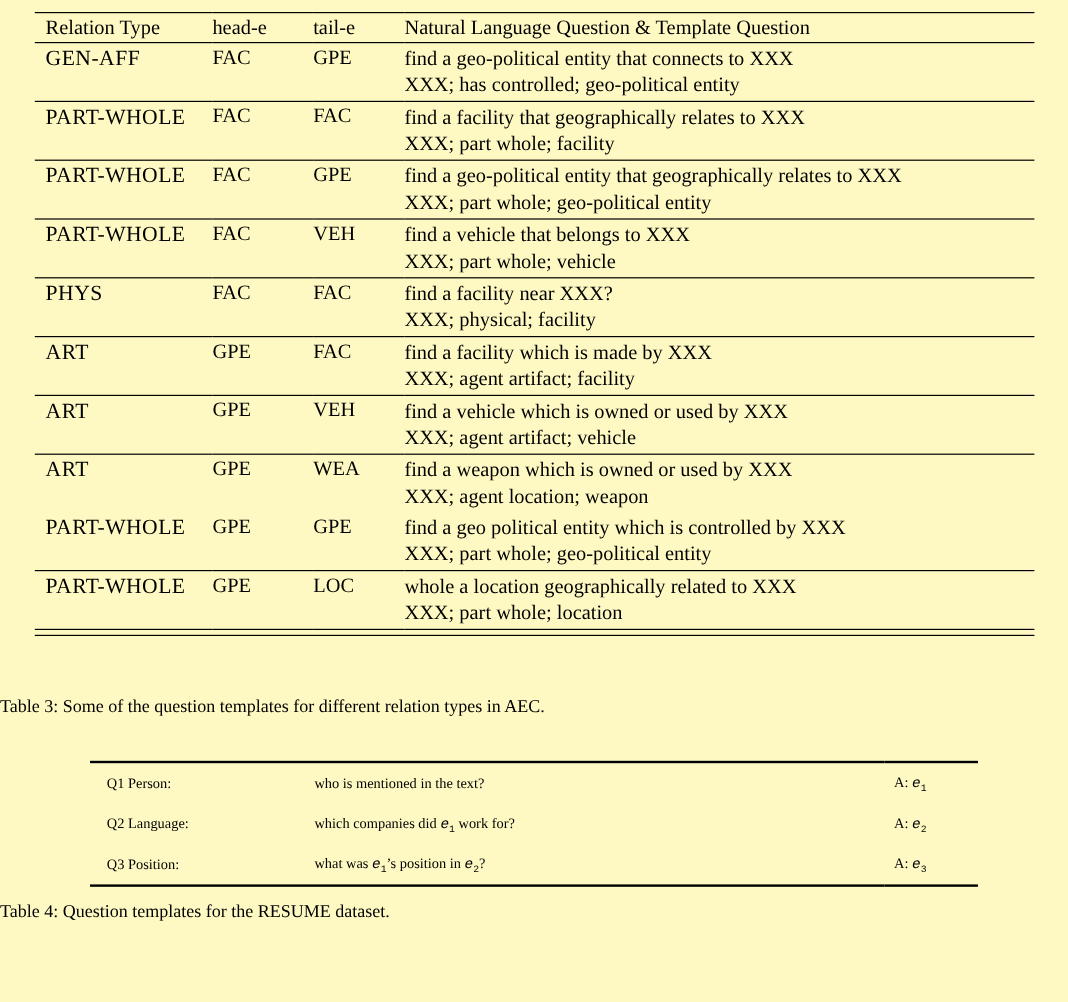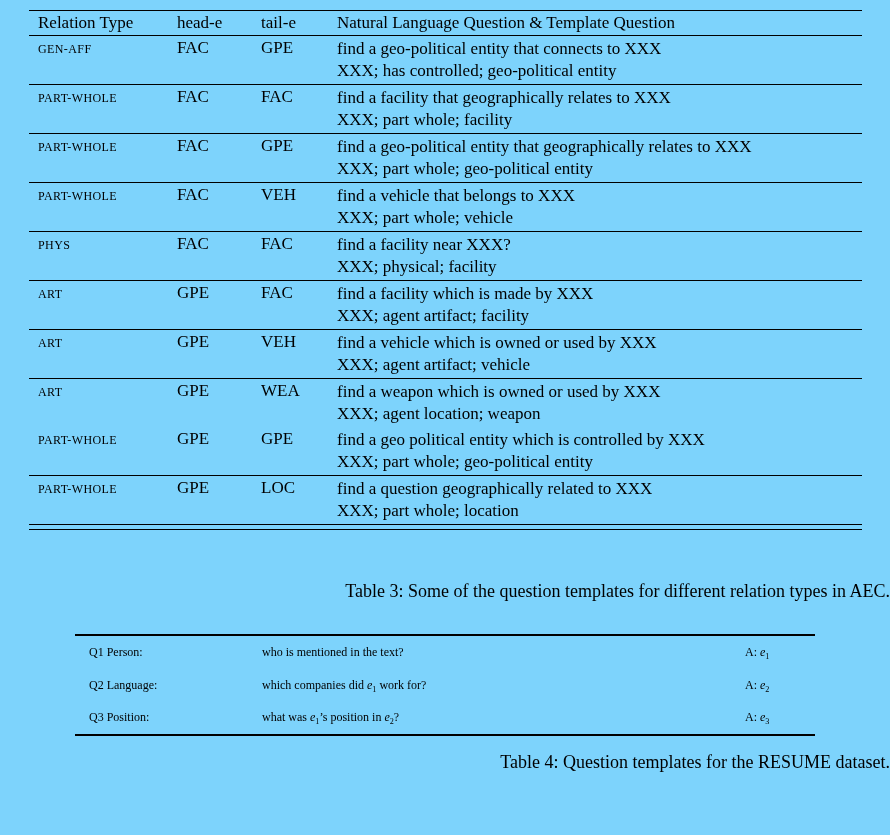--- a/index.html
+++ b/index.html
@@ -3,51 +3,51 @@
 <meta charset="utf-8">
 <style>
   * { margin: 0; padding: 0; box-sizing: border-box; }
   html, body {
     width: 890px; height: 835px;
     background: #ffffff;
     color: #000000;
     font-family: "Liberation Serif", "DejaVu Serif", serif;
     overflow: hidden;
   }
-  .page { position: relative; width: 890px; height: 835px; background: #7dd3fc; }
+  .page { position: relative; width: 890px; height: 835px; background: #fef9c3; }
 
   
   .t3-wrap { position: absolute; left: 29px; top: 10px; width: 833px; }
   table { border-collapse: collapse; width: 100%; table-layout: fixed; }
   .t3 { font-size: 17px; }
   .t3 th, .t3 td {
     text-align: left; vertical-align: top;
     font-weight: normal;
     padding: 2px 4px 2px 0;
   }
   .t3 thead tr { border-top: 1.4px solid #000; border-bottom: 1px solid #000; }
   .t3 tbody tr { border-bottom: 1px solid #000; }
   .t3 tbody tr.no-rule { border-bottom: none; }
   .t3 td.c-rel, .t3 th.c-rel { padding-left: 9px; }
-  .sc { font-size: 12px; letter-spacing: 0.4px; }
+  .sc { font-size: 18px; letter-spacing: 0.4px; }
   .qline { line-height: 22px; }
   .double-rule { height: 5px; border-bottom: 1.6px solid #000; }
 
-  .caption { position: absolute; left: 0; width: 890px; text-align: right; font-size: 18px; }
+  .caption { position: absolute; left: 0; width: 890px; text-align: left; font-size: 15px; }
   .caption-3 { top: 581px; }
   .caption-4 { top: 752px; }
 
   
   .t4-wrap { position: absolute; left: 75px; top: 634px; width: 740px; }
   .t4 { font-size: 12px; border-top: 2.2px solid #000; border-bottom: 2.2px solid #000; }
   .t4 td { text-align: left; vertical-align: middle; line-height: 32.5px; padding: 0; }
   .t4 td.t4-label { padding-left: 14px; }
   .t4 td.t4-q { padding-left: 12px; }
   .t4 td.t4-a { padding-left: 8px; }
-  .mvar { font-style: italic; }
+  .mvar { font-style: italic; font-family: Liberation Mono, monospace; }
   .mvar sub, sub { font-style: normal; font-size: 0.68em; line-height: 0; }
 </style>
 </head>
 <body>
 
 <div class="page">
 
   <div class="t3-wrap">
     <table class="t3">
       <colgroup>
@@ -144,21 +144,21 @@
           <td>
               <div class="qline">find a geo political entity which is controlled by XXX</div>
               <div class="qline">XXX; part whole; geo-political entity</div>
             </td>
         </tr>
         <tr>
           <td class="c-rel"><span class="sc">PART-WHOLE</span></td>
           <td>GPE</td>
           <td>LOC</td>
           <td>
-              <div class="qline">find a question geographically related to XXX</div>
+              <div class="qline">whole a location geographically related to XXX</div>
               <div class="qline">XXX; part whole; location</div>
             </td>
         </tr>
       </tbody>
     </table>
     <div class="double-rule"></div>
   </div>
 
   <div class="caption caption-3">Table 3: Some of the question templates for different relation types in AEC.</div>
 

